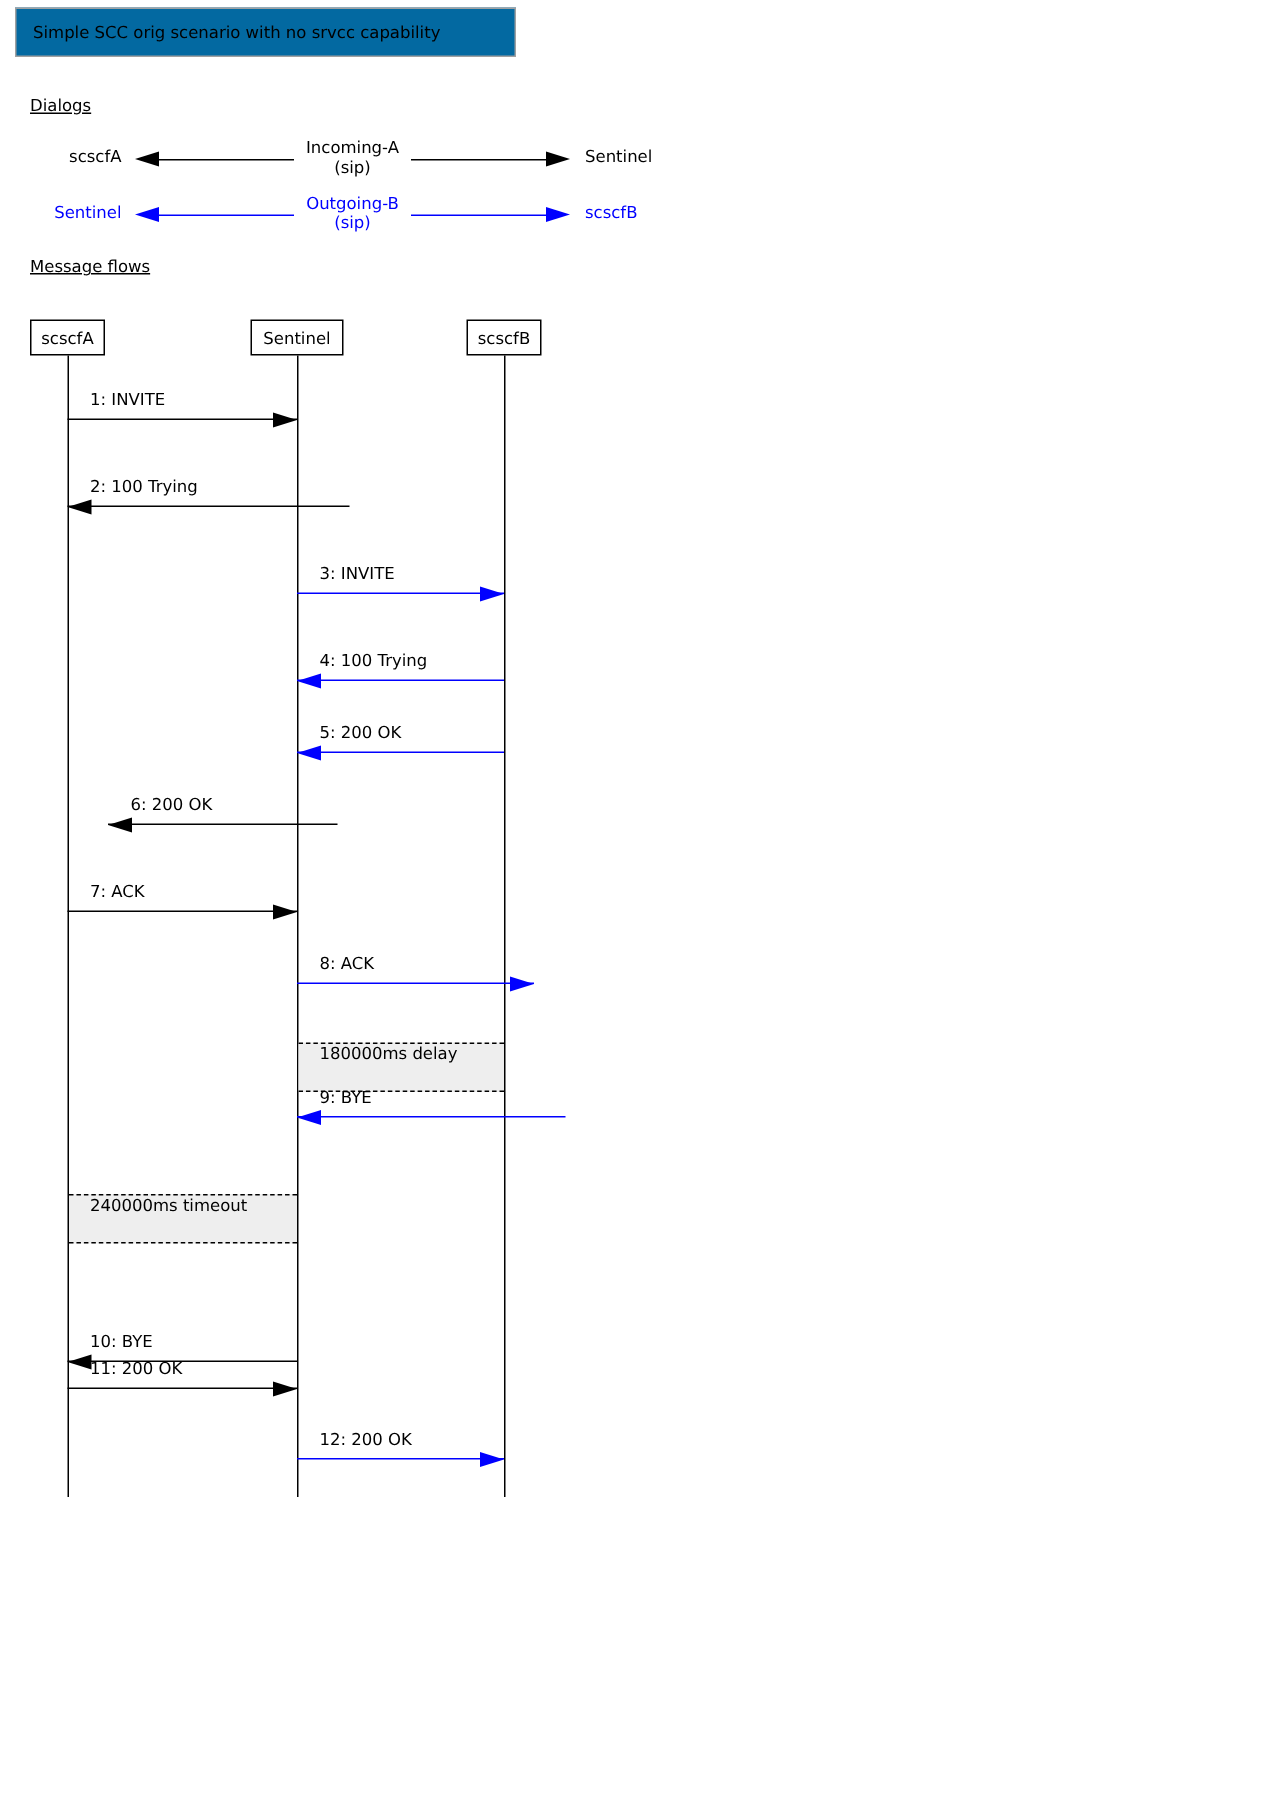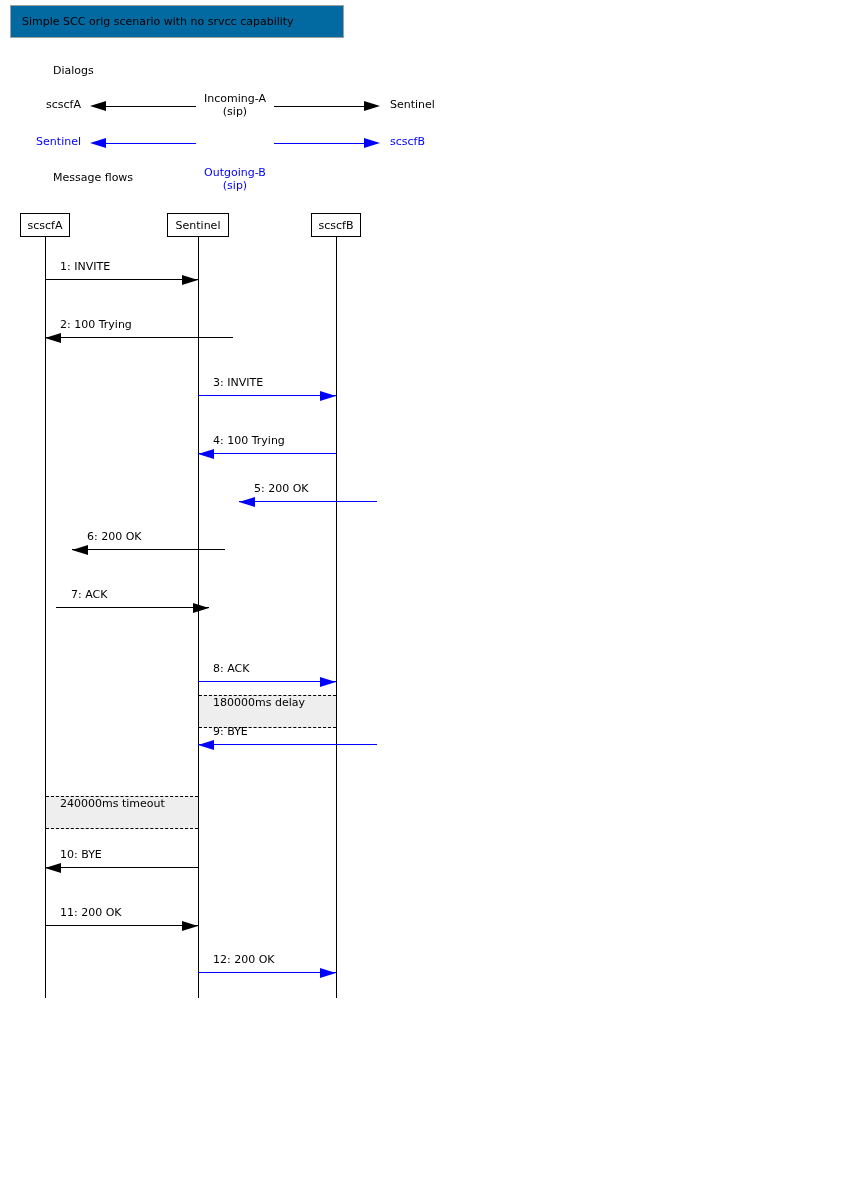--- a/index.html
+++ b/index.html
@@ -10,22 +10,22 @@
   }
 
   
   .title-box {
     position: absolute; left: 10px; top: 5px; width: 334px; height: 33px;
     box-sizing: border-box; background: #0369a1; border: 1px solid #a0a0a0;
     display: flex; align-items: center; padding-left: 11px;
   }
 
   .section-heading {
-    position: absolute; left: 20px; 
-    line-height: 13px; white-space: nowrap; margin-left: 33px;
+    position: absolute; left: 20px; text-decoration: underline;
+    line-height: 13px; white-space: nowrap;
   }
 
   
   .dlg-label { position: absolute; line-height: 13px; white-space: nowrap; }
   .dlg-label.rt { text-align: right; }
   .dlg-center { position: absolute; width: 78px; text-align: center; line-height: 13px; }
   .hline { position: absolute; height: 0; border-top: 1px solid #000; }
   .hline.blue { border-top-color: #0000ff; }
 
   .tri { position: absolute; width: 0; height: 0; border-top: 5px solid transparent; border-bottom: 5px solid transparent; }
@@ -82,21 +82,21 @@
   </div>
   <div class="hline" style="left:274px; top:106px; width:97px;"></div>
   <div class="tri pt-right" style="left:364px; top:101px;"></div>
   <div class="dlg-label" style="left:390px; top:98px;">Sentinel</div>
 </div>
 
 <div>
   <div class="dlg-label rt blue-text" style="left:20px; top:135px; width:61px;">Sentinel</div>
   <div class="tri pt-left blue" style="left:90px; top:138px;"></div>
   <div class="hline blue" style="left:96px; top:143px; width:100px;"></div>
-  <div class="dlg-center blue-text" style="left:196px; top:129px;margin-top:37px;">
+  <div class="dlg-center blue-text" style="left:196px; top:129px;">
     <div>Outgoing-B</div>
     <div>(sip)</div>
   </div>
   <div class="hline blue" style="left:274px; top:143px; width:97px;"></div>
   <div class="tri pt-right blue" style="left:364px; top:138px;"></div>
   <div class="dlg-label blue-text" style="left:390px; top:135px;">scscfB</div>
 </div>
 
 <div class="section-heading" style="top:171px;">Message flows</div>
 
@@ -123,51 +123,51 @@
   <div class="tri pt-left"></div>
 </div>
 <div class="msg blue" style="left:198px; top:375px; width:138px;">
   <span class="lbl">3: INVITE</span>
   <div class="tri pt-right blue"></div>
 </div>
 <div class="msg blue" style="left:198px; top:433px; width:138px;">
   <span class="lbl">4: 100 Trying</span>
   <div class="tri pt-left blue"></div>
 </div>
-<div class="msg blue" style="left:198px; top:481px; width:138px;margin-left:41px;">
+<div class="msg blue" style="left:198px; top:481px; width:138px;">
   <span class="lbl">5: 200 OK</span>
   <div class="tri pt-left blue"></div>
 </div>
 <div class="msg" style="left:45px; top:529px; width:153px;margin-left:27px;">
   <span class="lbl">6: 200 OK</span>
   <div class="tri pt-left"></div>
 </div>
-<div class="msg" style="left:56px; top:587px; width:153px;text-align:center;">
+<div class="msg" style="left:45px; top:587px; width:153px;text-align:center;">
   <span class="lbl">7: ACK</span>
   <div class="tri pt-right"></div>
 </div>
-<div class="msg blue" style="left:198px; top:661px; width:138px;">
+<div class="msg blue" style="left:198px; top:635px; width:138px;padding-left:20px;">
   <span class="lbl">8: ACK</span>
   <div class="tri pt-right blue"></div>
 </div>
 
 <div class="note-box" style="left:199px; top:695px; width:137px;">
   <span>180000ms delay</span>
 </div>
 
 <div class="msg blue" style="left:198px; top:724px; width:138px;padding-left:41px;">
   <span class="lbl">9: BYE</span>
   <div class="tri pt-left blue"></div>
 </div>
 
 <div class="note-box" style="left:46px; top:796px; width:152px;">
   <span>240000ms timeout</span>
 </div>
 
-<div class="msg" style="left:45px; top:847px; width:153px;">
+<div class="msg" style="left:45px; top:887px; width:153px;">
   <span class="lbl">10: BYE</span>
   <div class="tri pt-left"></div>
 </div>
 <div class="msg" style="left:45px; top:905px; width:153px;">
   <span class="lbl">11: 200 OK</span>
   <div class="tri pt-right"></div>
 </div>
 <div class="msg blue" style="left:198px; top:952px; width:138px;">
   <span class="lbl">12: 200 OK</span>
   <div class="tri pt-right blue"></div>

